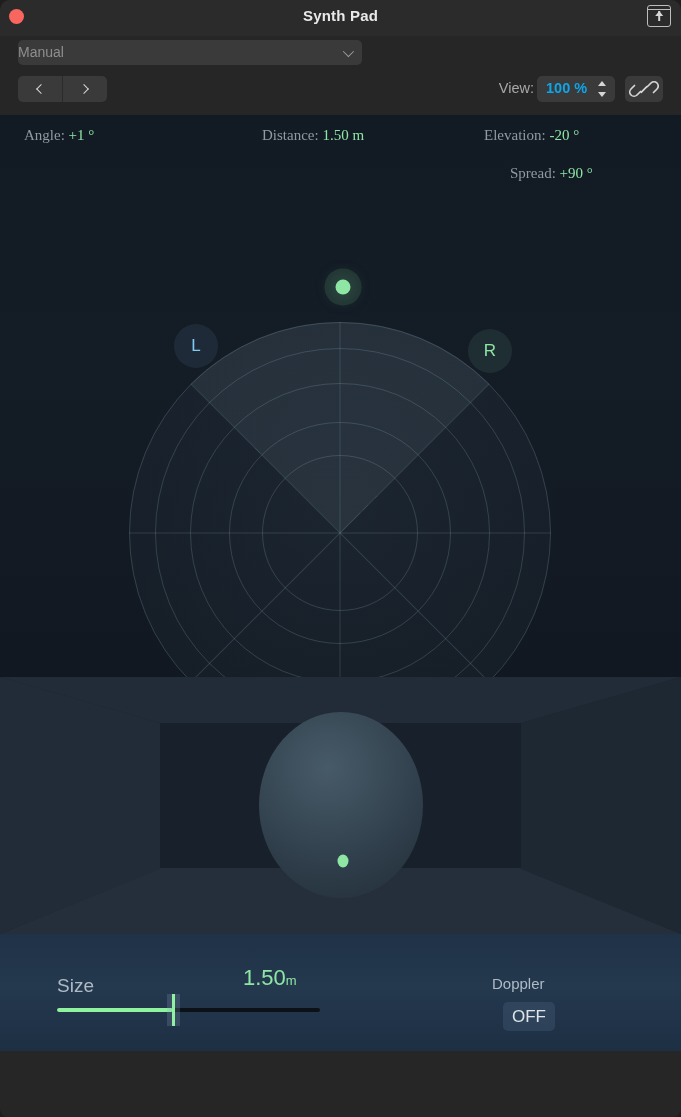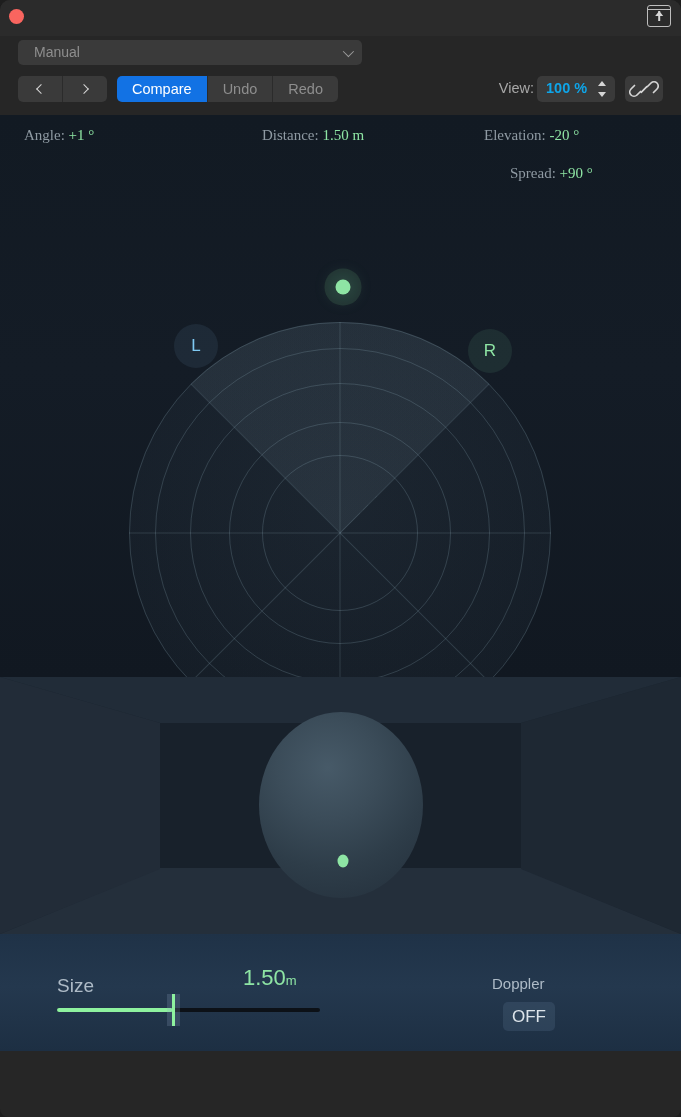--- a/index.html
+++ b/index.html
@@ -57,21 +57,21 @@
 
   
   .toolbar{ position:relative; height:79px; background:#262626; }
 
   .preset{
     position:absolute; left:18px; top:4px;
     width:344px; height:25px;
     background:#3a3a3a; border-radius:5px;
   }
   .preset .label{
-    position:absolute; left:16px; top:4px;
+    position:absolute; left:0; top:4px;
     font-size:14px; color:#8e8e8e;
   }
   .preset .chev{
     position:absolute; right:11px; top:9px;
     width:8px; height:8px;
     border-right:1.6px solid #9b9b9b; border-bottom:1.6px solid #9b9b9b;
     transform:rotate(45deg) translateY(-2px);
   }
 
   .navgrp{
@@ -291,45 +291,41 @@
     text-align:center; font-size:20px; color:#f0f0f0;
   }
 </style>
 </head>
 <body>
 
 <div class="window">
 
   <div class="titlebar">
     <div class="close-btn"></div>
+    <div class="win-title">Synth Pad</div>
     <div class="share-btn">
       <div class="arr"></div>
     </div>
   </div>
 
   <div class="toolbar">
     <div class="preset">
       <div class="label">Manual</div>
       <div class="chev"></div>
     </div>
 
     <div class="navgrp">
       <div class="nb prev">
           <i></i>
         </div>
       <div class="nb next">
           <i></i>
         </div>
     </div>
 
-    <div class="cmpgrp">
-      <div class="b on">Compare</div>
-      <div class="b">Undo</div>
-      <div class="b">Redo</div>
-    </div>
 
     <div class="viewlbl">View:</div>
     <div class="viewbox">
       <div class="v">100 %</div>
       <div class="step"></div>
     </div>
 
     <div class="linkbtn">
       <svg width="38" height="26" viewBox="0 0 38 26" aria-hidden="true">
         <g stroke="#d6d6d6" stroke-width="1.7" fill="none" stroke-linecap="round">

